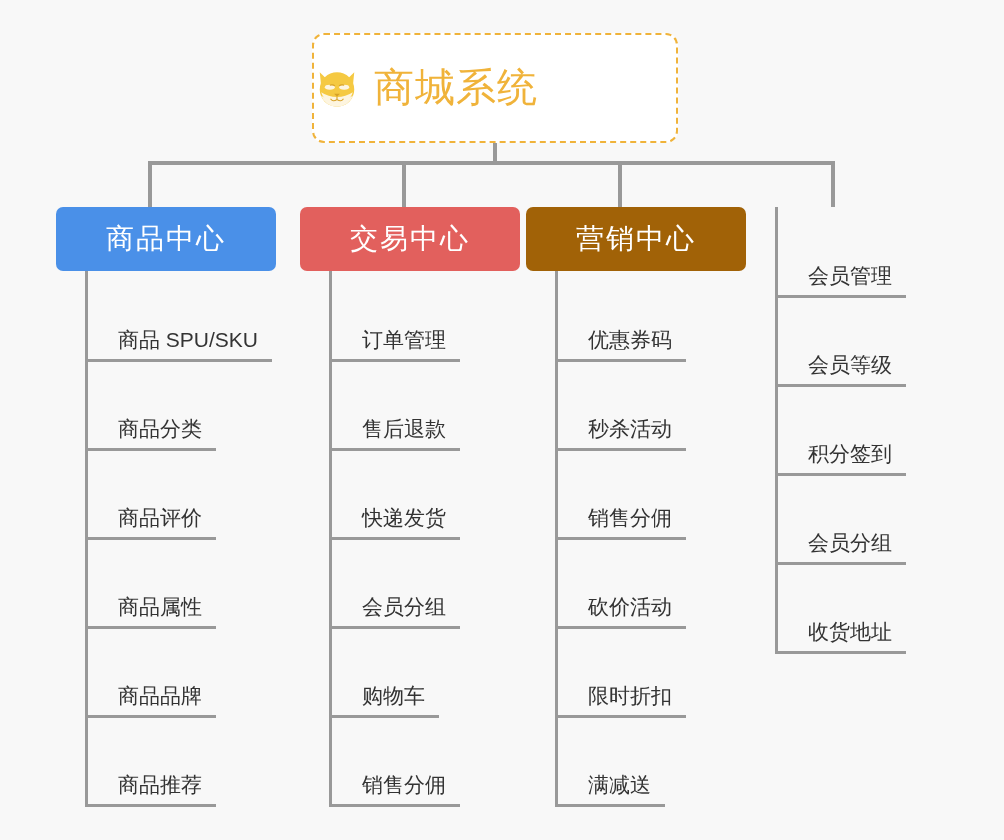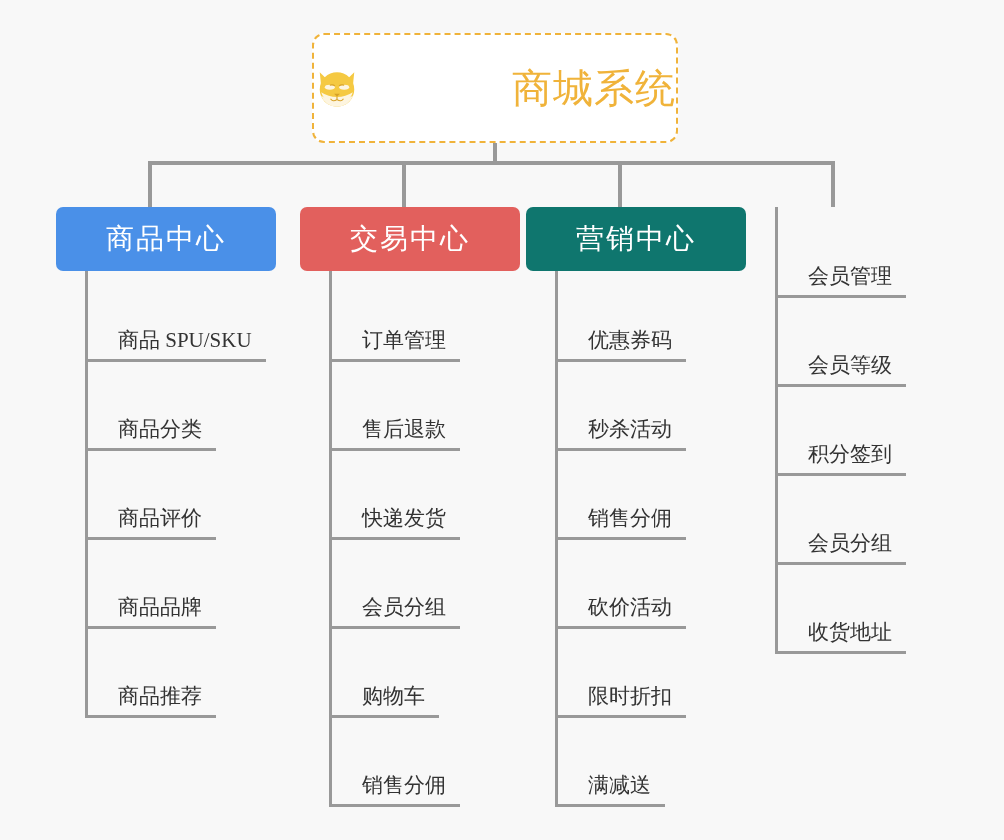--- a/index.html
+++ b/index.html
@@ -28,22 +28,23 @@
     position: absolute;
     left: 312px;
     top: 33px;
     width: 366px;
     height: 110px;
     background: #ffffff;
     border: 2px dashed #f0b33a;
     border-radius: 12px;
     display: flex;
     align-items: center;
-    justify-content: space-between;
+    justify-content: flex-start;
     gap: 14px;
+    font-family: Liberation Serif, serif;
   }
   .root-icon {
     width: 46px;
     height: 46px;
     flex: 0 0 auto;
     display: block;
   }
   .root-title {
     font-size: 40px;
     color: #f0b33a;
@@ -73,21 +74,20 @@
     top: 161px;
     width: 4px;
     height: 46px;
   }
 
   
   .column {
     position: absolute;
     top: 207px;
     width: 220px;
-    font-family: Liberation Serif, serif;
   }
 
   .cat-header {
     height: 64px;
     border-radius: 7px;
     display: flex;
     align-items: center;
     justify-content: center;
     color: #ffffff;
     font-size: 28px;
@@ -168,20 +168,23 @@
       <div class="leaf-item">
           <span class="leaf-label">商品 SPU/SKU</span>
         </div>
       <div class="leaf-item">
           <span class="leaf-label">商品分类</span>
         </div>
       <div class="leaf-item">
           <span class="leaf-label">商品评价</span>
         </div>
       <div class="leaf-item">
+          <span class="leaf-label">商品属性</span>
+        </div>
+      <div class="leaf-item">
           <span class="leaf-label">商品品牌</span>
         </div>
       <div class="leaf-item">
           <span class="leaf-label">商品推荐</span>
         </div>
     </div>
   </div>
 
   <div class="column col-2">
     <div class="cat-header" style="background: rgb(226, 96, 93);">交易中心</div>
@@ -201,21 +204,21 @@
       <div class="leaf-item">
           <span class="leaf-label">购物车</span>
         </div>
       <div class="leaf-item">
           <span class="leaf-label">销售分佣</span>
         </div>
     </div>
   </div>
 
   <div class="column col-3">
-    <div class="cat-header" style="background: #0f766e;">营销中心</div>
+    <div class="cat-header" style="background: #a16207;">营销中心</div>
     <div class="leaf-list">
       <div class="leaf-item">
           <span class="leaf-label">优惠券码</span>
         </div>
       <div class="leaf-item">
           <span class="leaf-label">秒杀活动</span>
         </div>
       <div class="leaf-item">
           <span class="leaf-label">销售分佣</span>
         </div>

